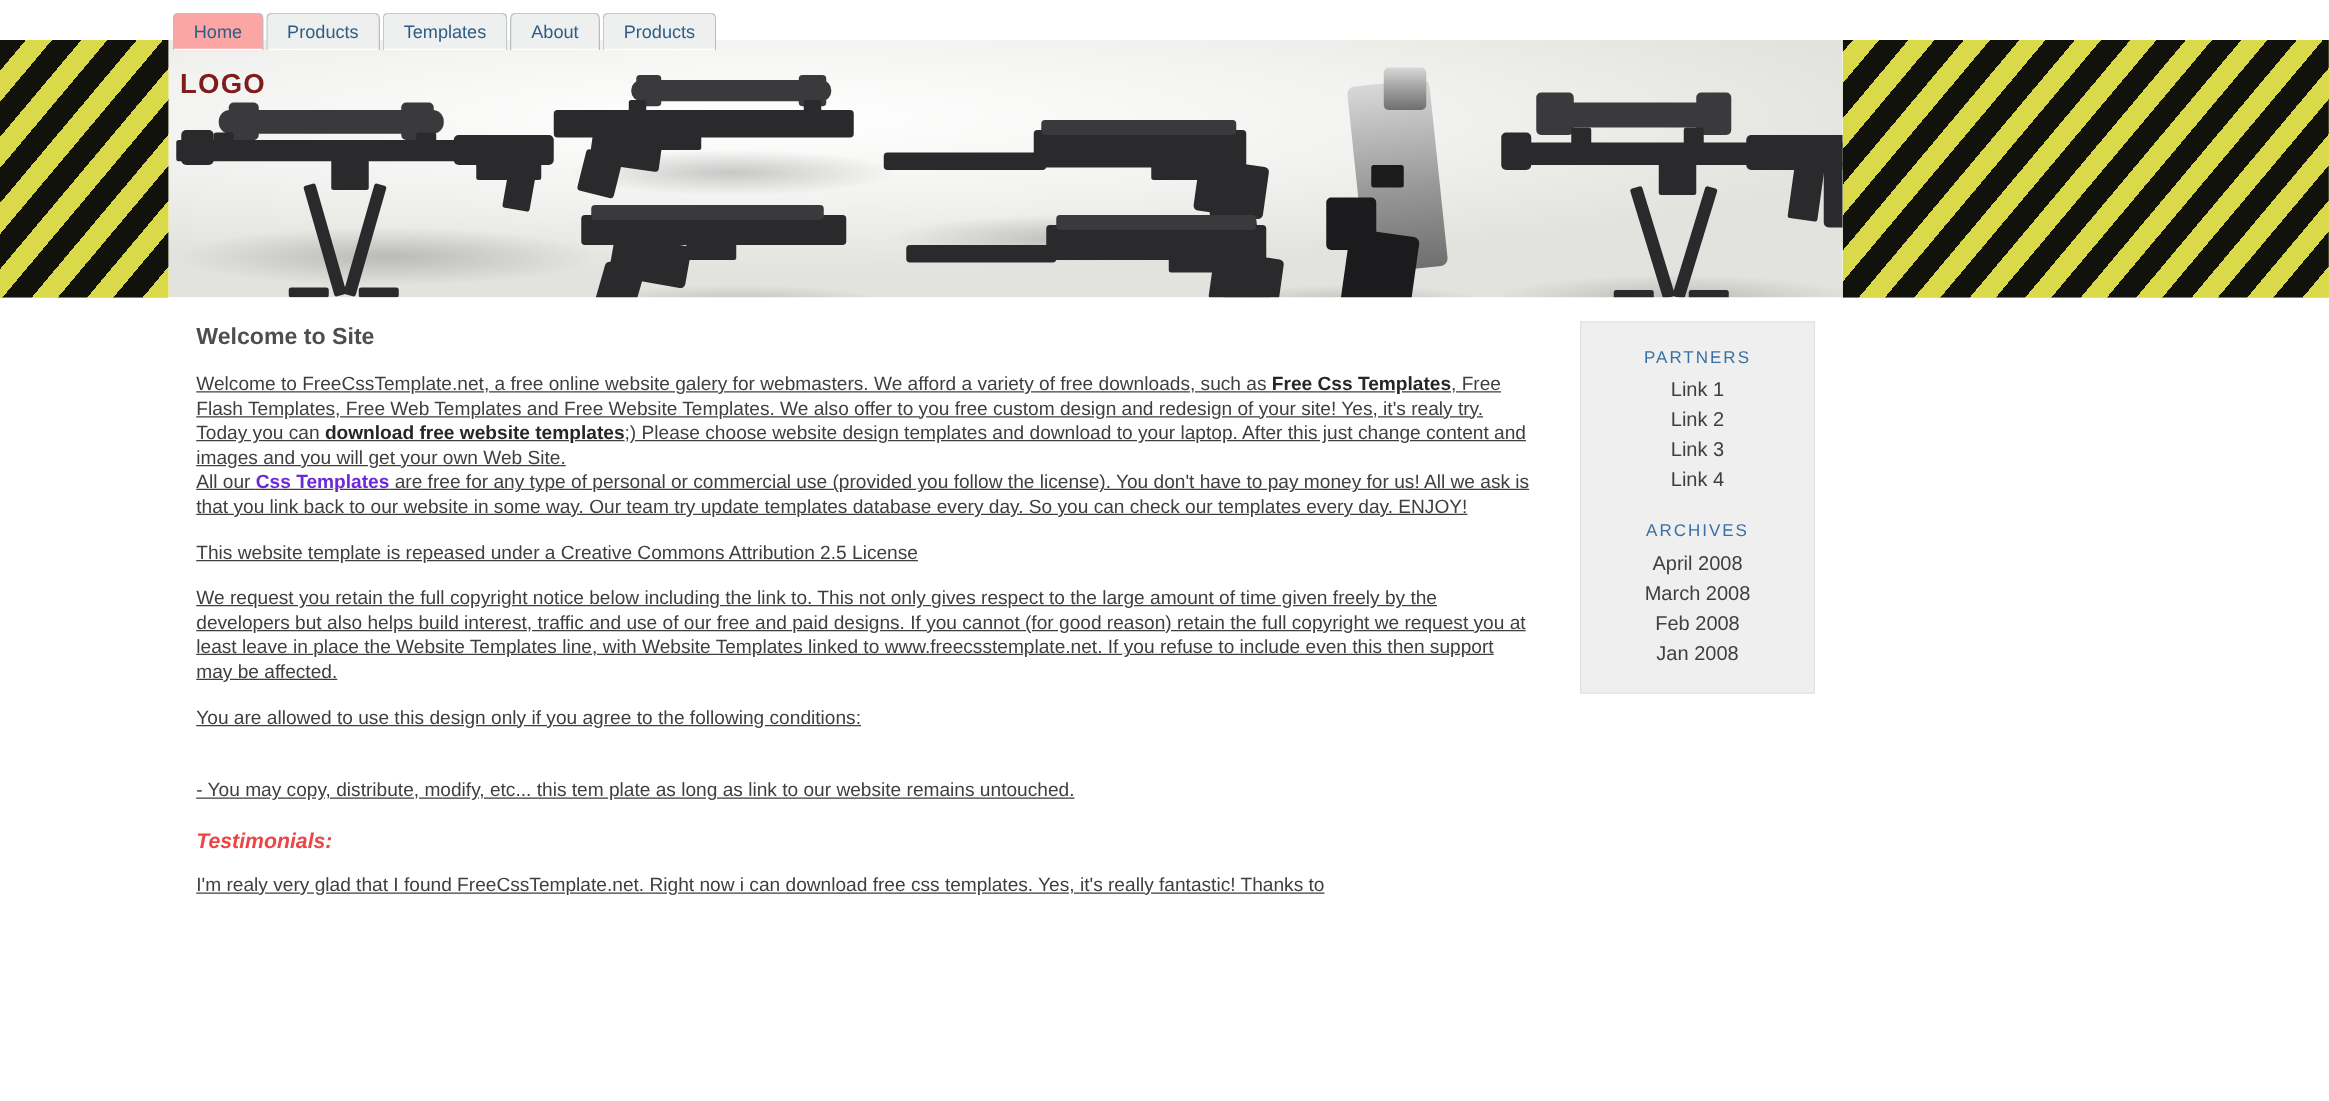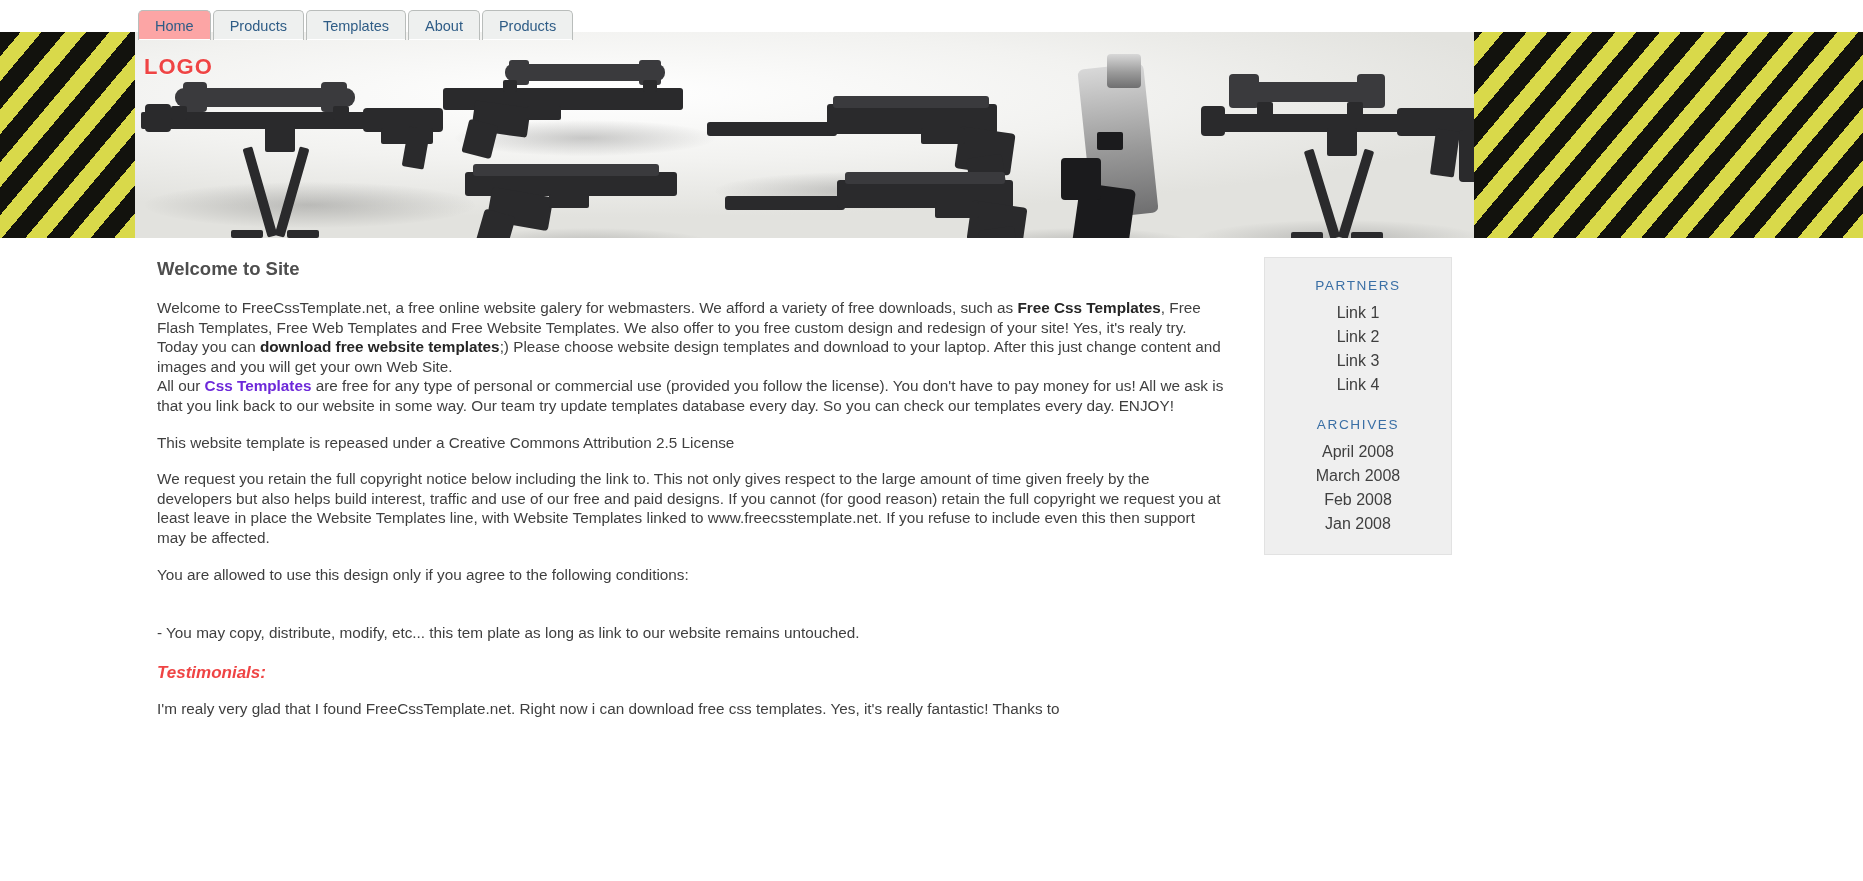--- a/index.html
+++ b/index.html
@@ -108,21 +108,21 @@
   .bar.steel { background: linear-gradient(180deg,#d8d8d8,#9a9a9a 55%,#6f6f70); }
   .bar.dark { background: #1b1b1d; }
 
   
   .logo {
     position: absolute;
     left: 9px;
     top: 22px;
     font-size: 22px;
     font-weight: bold;
-    color: #ef4444;
+    color: #7f1d1d;
     letter-spacing: 1px;
     text-shadow: 0 1px 0 rgba(255,255,255,.6);
     z-index: 30;
   }
 
   
   .content-wrap {
     position: absolute;
     left: 0;
     top: 238px;
@@ -148,20 +148,21 @@
     font-size: 17px;
     color: #ef4444;
     font-weight: bold;
     font-style: italic;
   }
   .para {
     font-size: 15.3px;
     line-height: 19.6px;
     color: #3f3f3f;
     margin: 0 0 17px 0;
+    text-decoration: underline;
   }
   .para b { color: #262626; }
   .para a, .inline-link {
     color: #6d28d9;
     font-weight: bold;
     text-decoration: none;
     cursor: pointer;
   }
 
   

